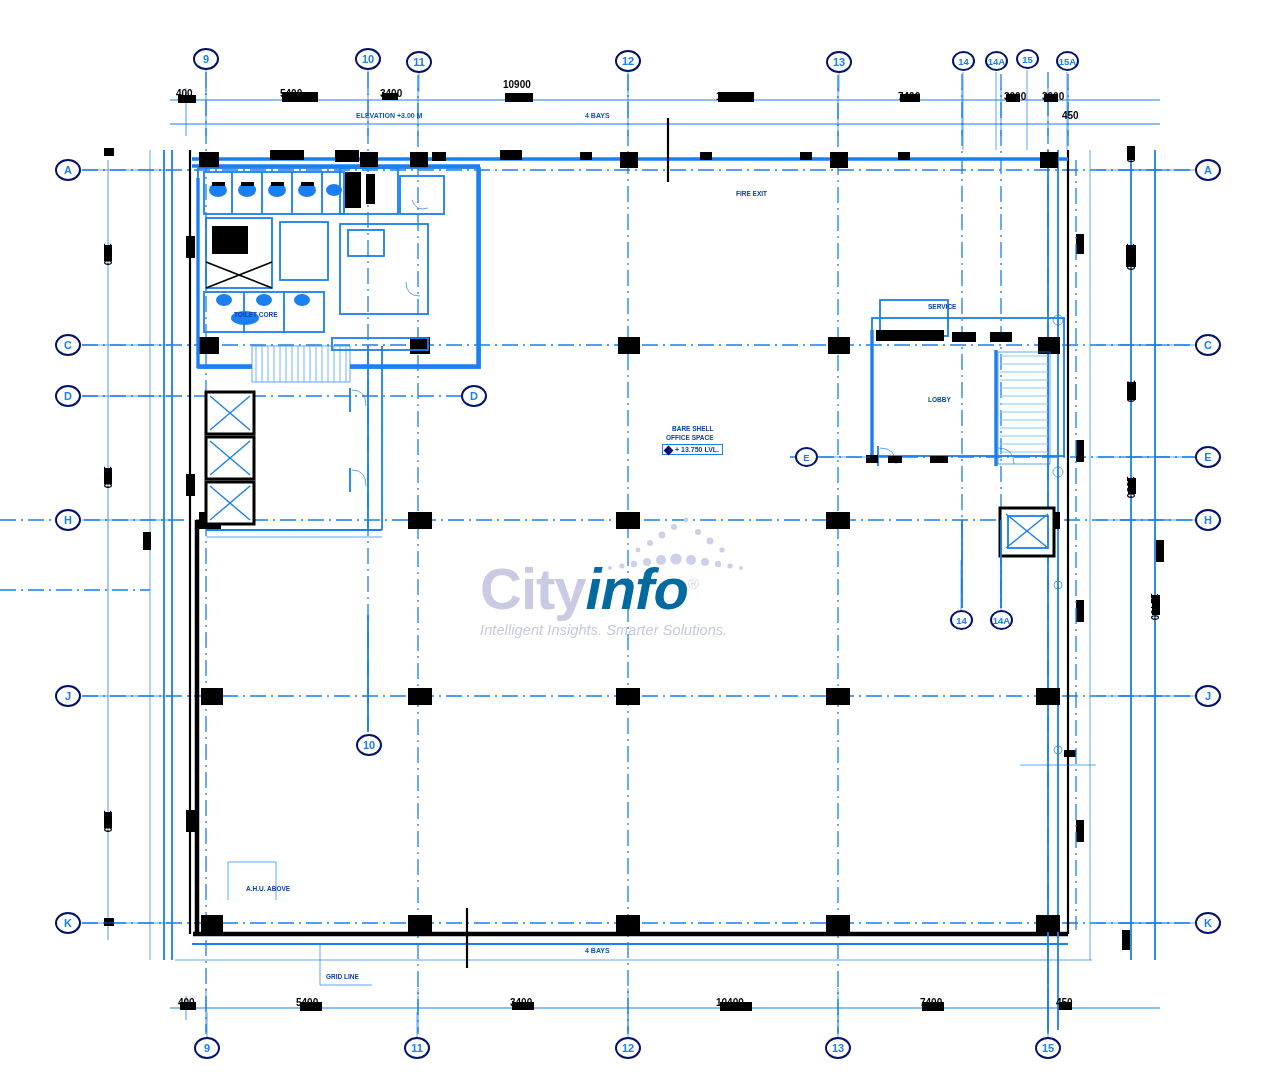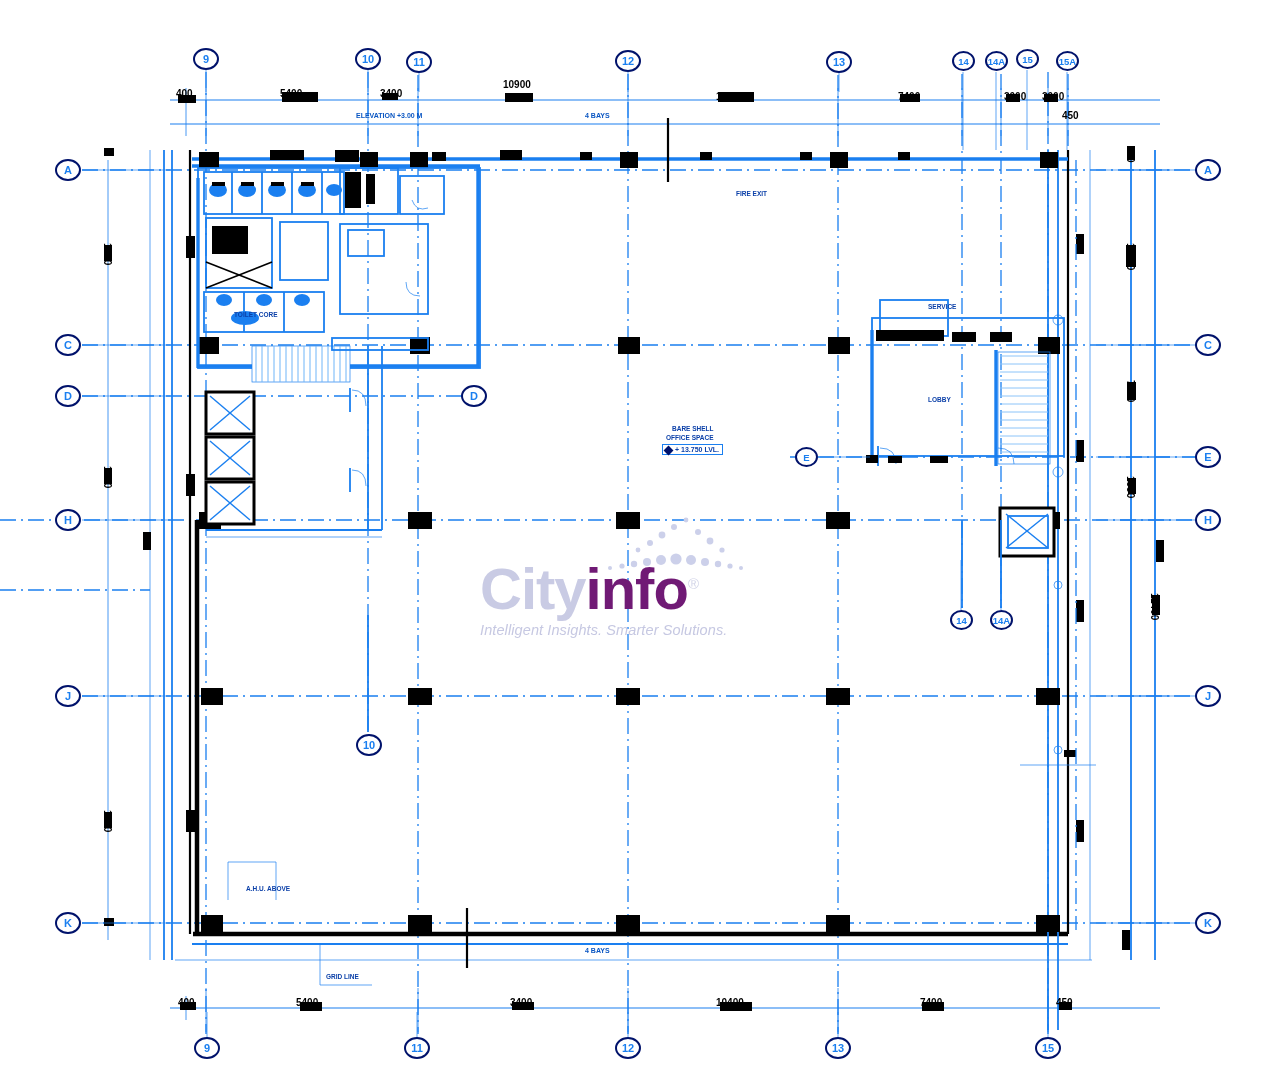--- a/index.html
+++ b/index.html
@@ -6,21 +6,21 @@
   body{width:1275px;height:1076px;position:relative;overflow:hidden;
        font-family:"Liberation Sans", sans-serif;}
   #plan{position:absolute;left:0;top:0;width:1275px;height:1076px;}
   .layer{position:absolute;left:0;top:0;width:1275px;height:1076px;}
 
   
   #watermark{position:absolute;left:480px;top:555px;width:300px;height:110px;
              pointer-events:none;}
   #wm-text{font-size:58px;font-weight:bold;color:#c9cbe4;letter-spacing:-1px;
            line-height:58px;}
-  #wm-text .it{color:#701a75;}
+  #wm-text .it{font-style:italic;color:#0369a1;}
   #wm-sub{font-size:14.5px;font-style:italic;color:#c6c8e2;margin-top:4px;
           white-space:nowrap;letter-spacing:.1px;}
   #wm-reg{font-size:15px;color:#d2d4e8;vertical-align:super;font-weight:normal;}
   #wm-dots{position:absolute;left:110px;top:-45px;width:180px;height:80px;}
 
   
   .bub{position:absolute;width:26px;height:22px;border:2px solid #00126b;
        border-radius:50%;background:#ffffff;display:flex;align-items:center;
        justify-content:center;font-size:11px;font-weight:bold;color:#1a7ff0;
        box-sizing:border-box;z-index:7;}

